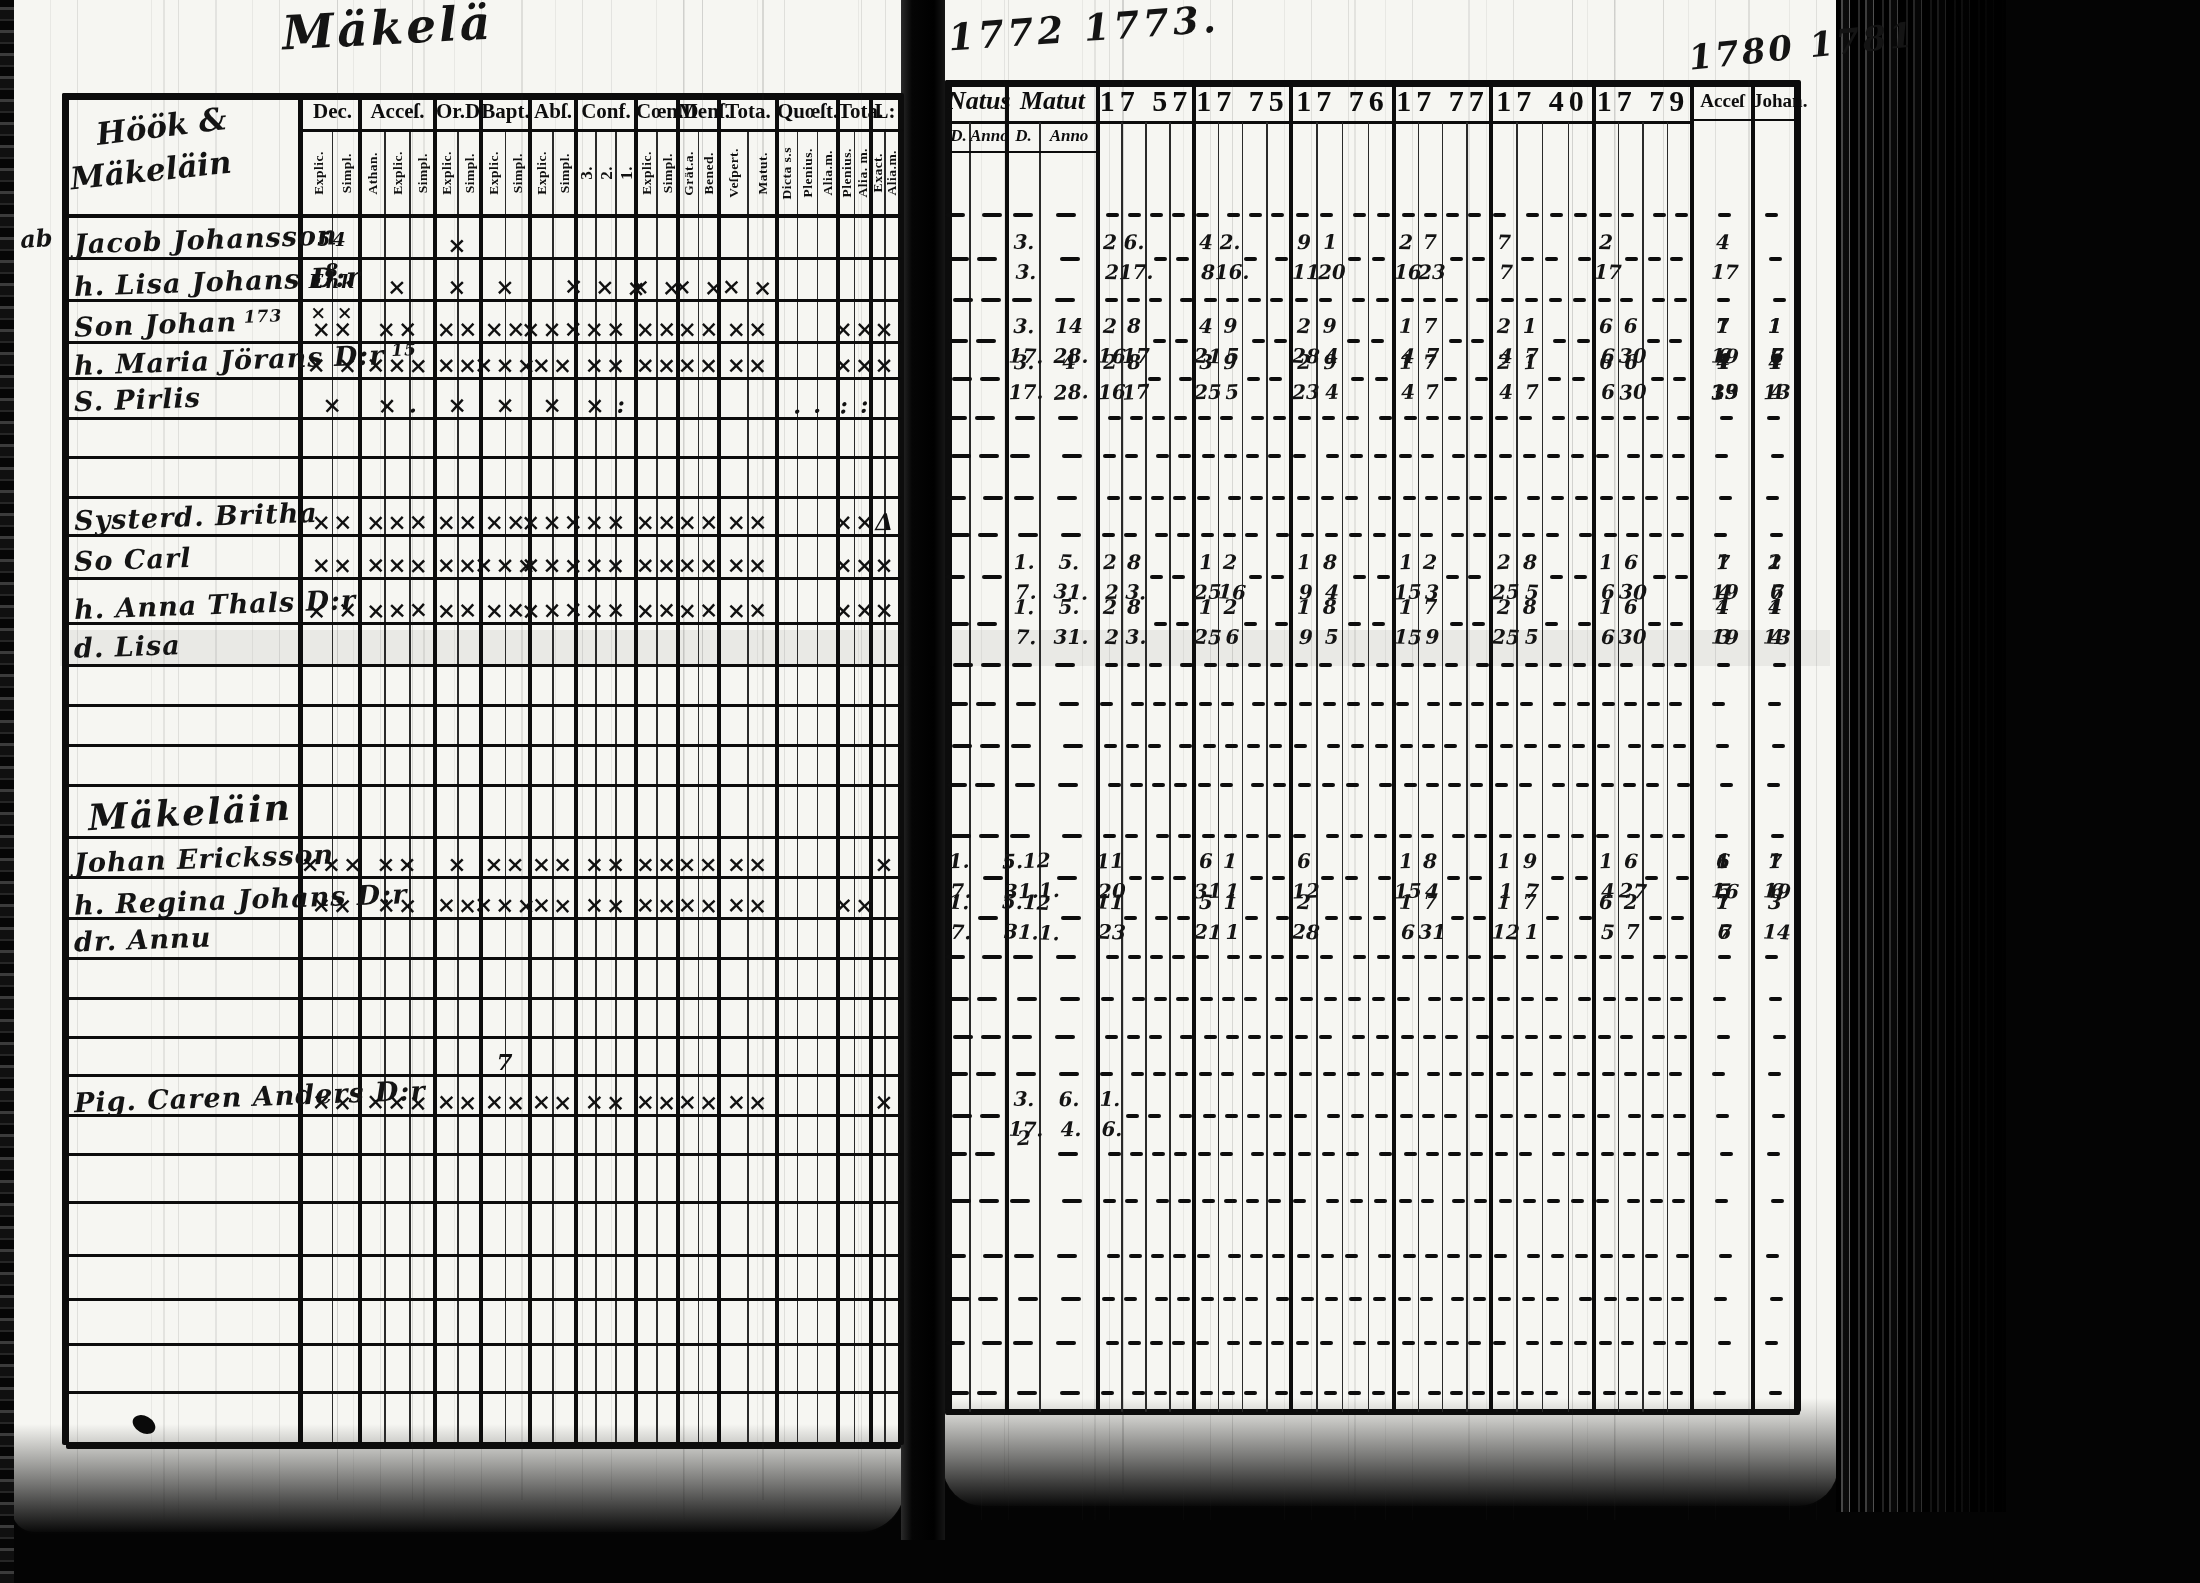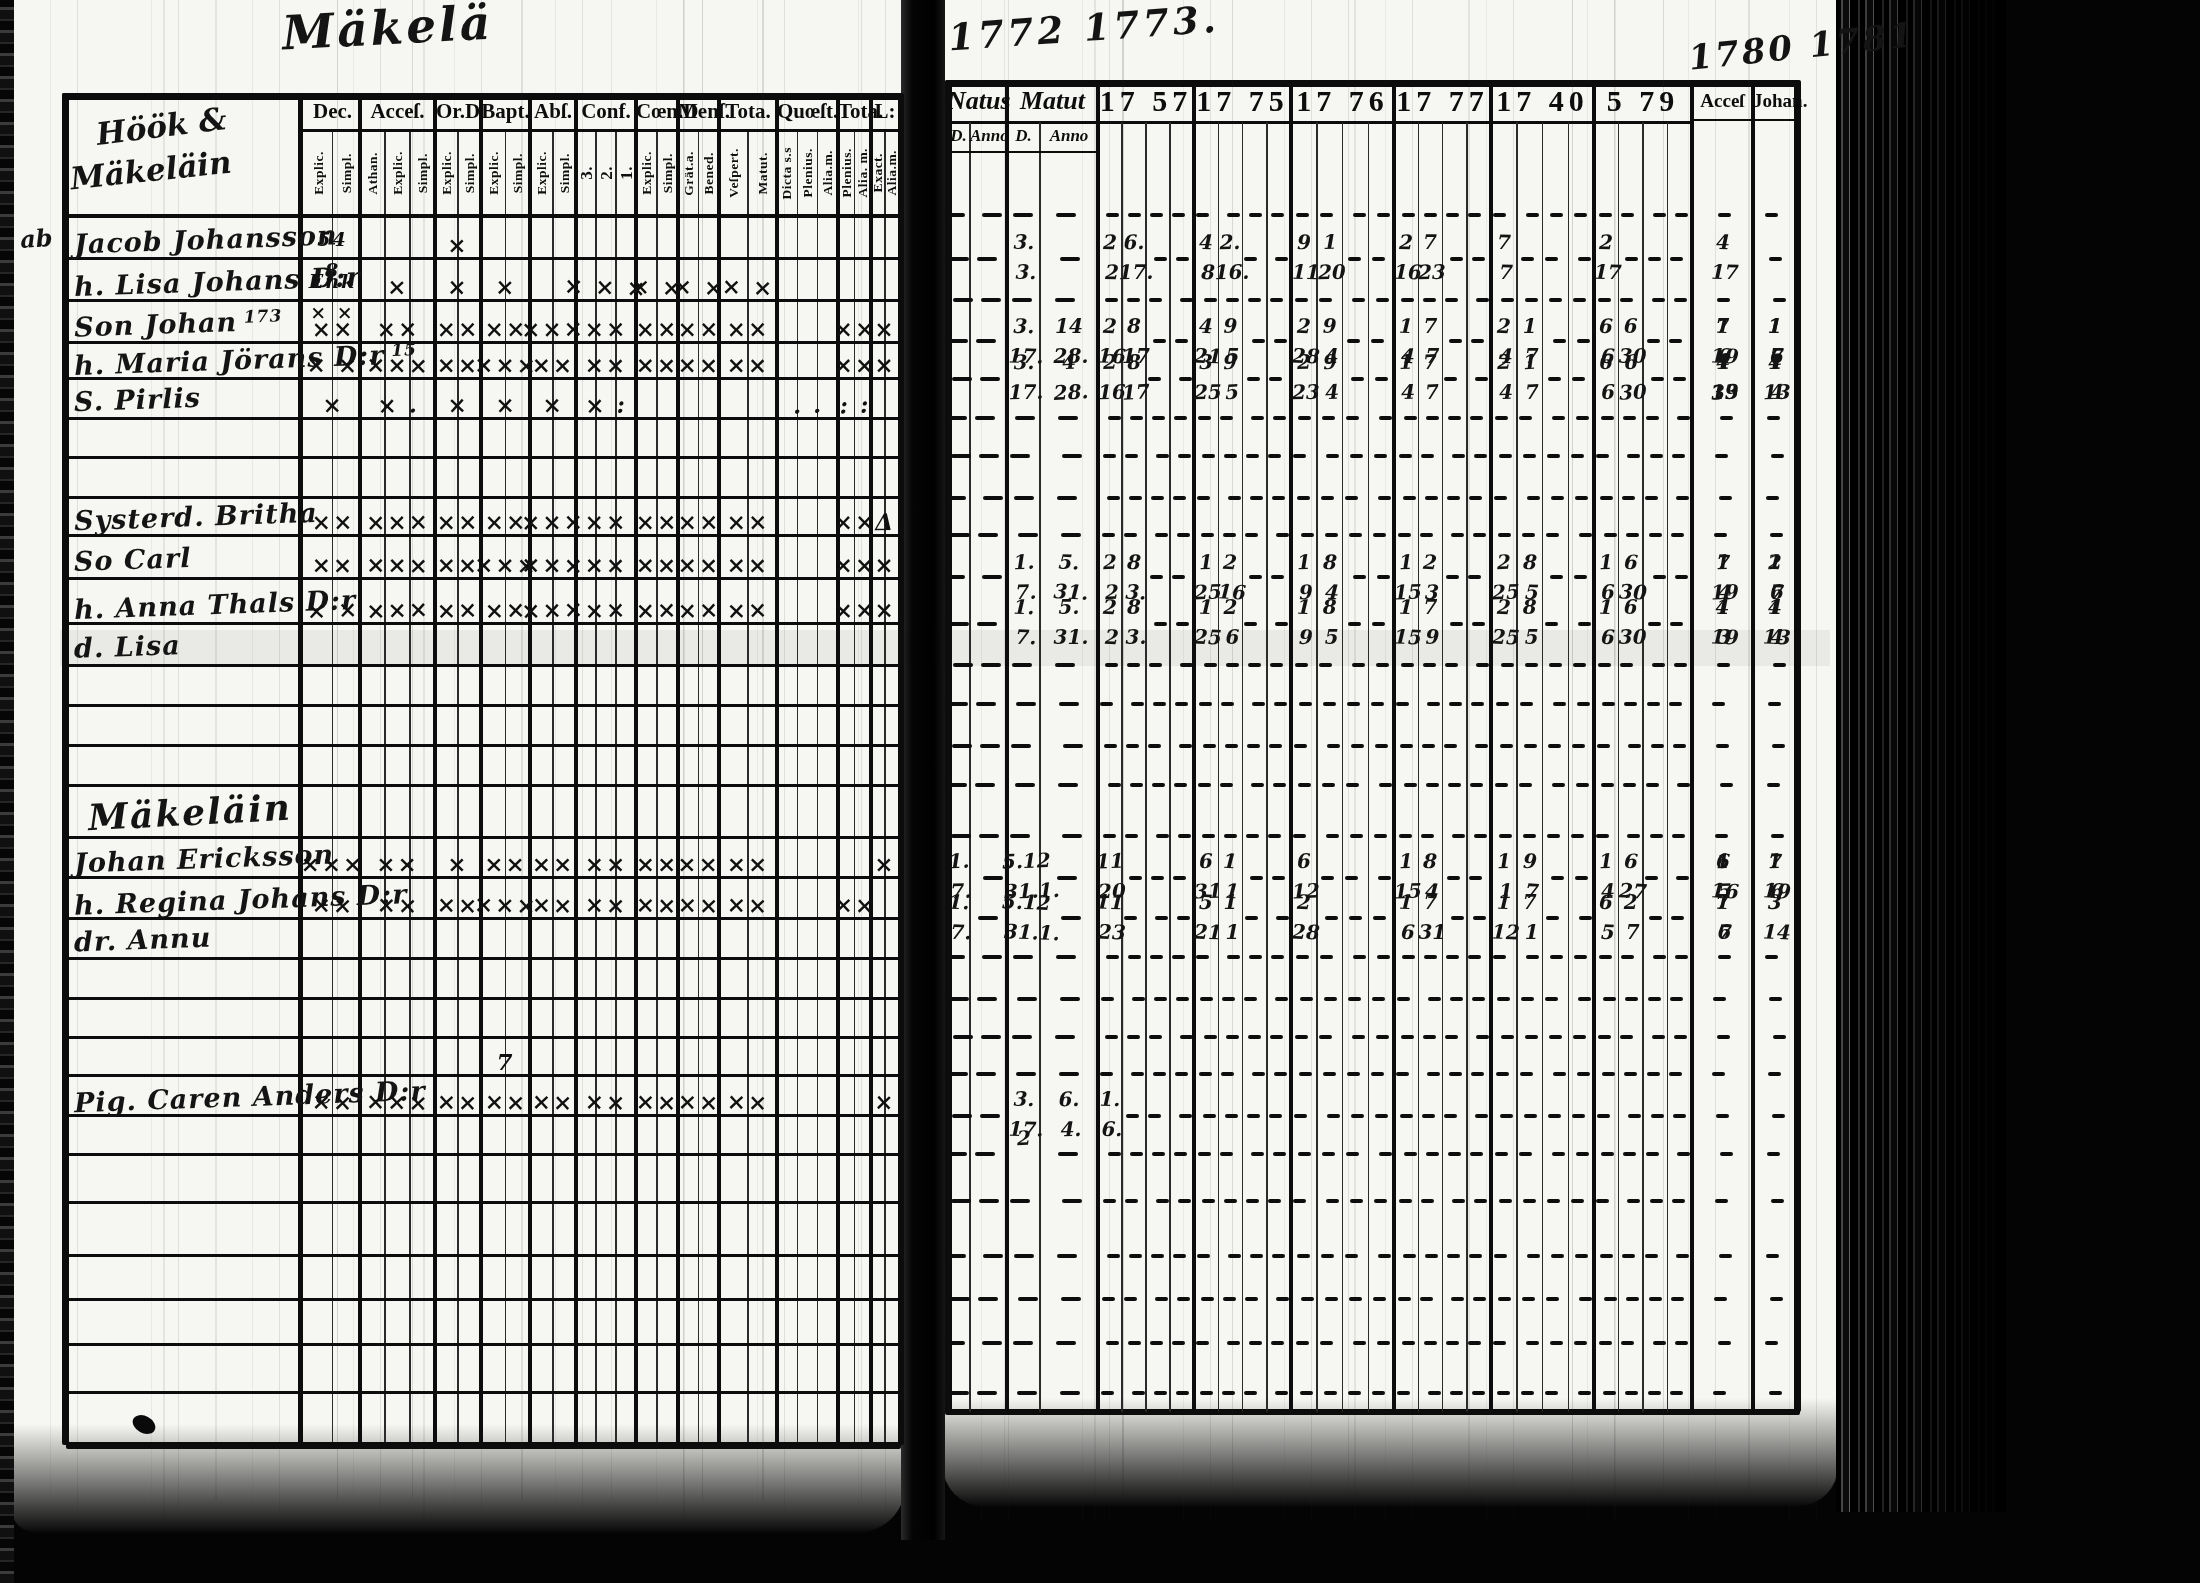--- a/index.html
+++ b/index.html
@@ -380,21 +380,21 @@
       <div class="bline" style="left: 1417.5px; top: 122px; width: 1.5px; height: 1290px; background: rgb(42, 42, 42);"></div>
       <div class="bline" style="left: 1441.75px; top: 122px; width: 1.5px; height: 1290px; background: rgb(42, 42, 42);"></div>
       <div class="bline" style="left: 1466px; top: 122px; width: 1.5px; height: 1290px; background: rgb(42, 42, 42);"></div>
       <div class="bline" style="left: 1489px; top: 80px; width: 4px; height: 1332px;"></div>
       <div class="plabel" style="left: 1491px; top: 84px; width: 103px; font-size: 30px; letter-spacing: 5px;">17 40</div>
       <div class="bline" style="left: 1491px; top: 120.5px; width: 103px; height: 3px;"></div>
       <div class="bline" style="left: 1516px; top: 122px; width: 1.5px; height: 1290px; background: rgb(42, 42, 42);"></div>
       <div class="bline" style="left: 1541.75px; top: 122px; width: 1.5px; height: 1290px; background: rgb(42, 42, 42);"></div>
       <div class="bline" style="left: 1567.5px; top: 122px; width: 1.5px; height: 1290px; background: rgb(42, 42, 42);"></div>
       <div class="bline" style="left: 1592px; top: 80px; width: 4px; height: 1332px;"></div>
-      <div class="plabel" style="left: 1594px; top: 84px; width: 98px; font-size: 30px; letter-spacing: 5px;">5 79</div>
+      <div class="plabel" style="left: 1594px; top: 84px; width: 98px; font-size: 30px; letter-spacing: 5px;">17 79</div>
       <div class="bline" style="left: 1594px; top: 120.5px; width: 98px; height: 3px;"></div>
       <div class="bline" style="left: 1617.75px; top: 122px; width: 1.5px; height: 1290px; background: rgb(42, 42, 42);"></div>
       <div class="bline" style="left: 1642.25px; top: 122px; width: 1.5px; height: 1290px; background: rgb(42, 42, 42);"></div>
       <div class="bline" style="left: 1666.75px; top: 122px; width: 1.5px; height: 1290px; background: rgb(42, 42, 42);"></div>
       <div class="bline" style="left: 1690px; top: 80px; width: 4px; height: 1332px;"></div>
       <div class="plabel" style="left: 1692px; top: 90px; width: 61px; font-size: 19px;">Acceſ</div>
       <div class="bline" style="left: 1692px; top: 118.75px; width: 61px; height: 2.5px;"></div>
       <div class="bline" style="left: 1751px; top: 80px; width: 4px; height: 1332px;"></div>
       <div class="plabel" style="left: 1753px; top: 90px; width: 44px; font-size: 19px;">Johan.</div>
       <div class="bline" style="left: 1753px; top: 118.75px; width: 44px; height: 2.5px;"></div>

